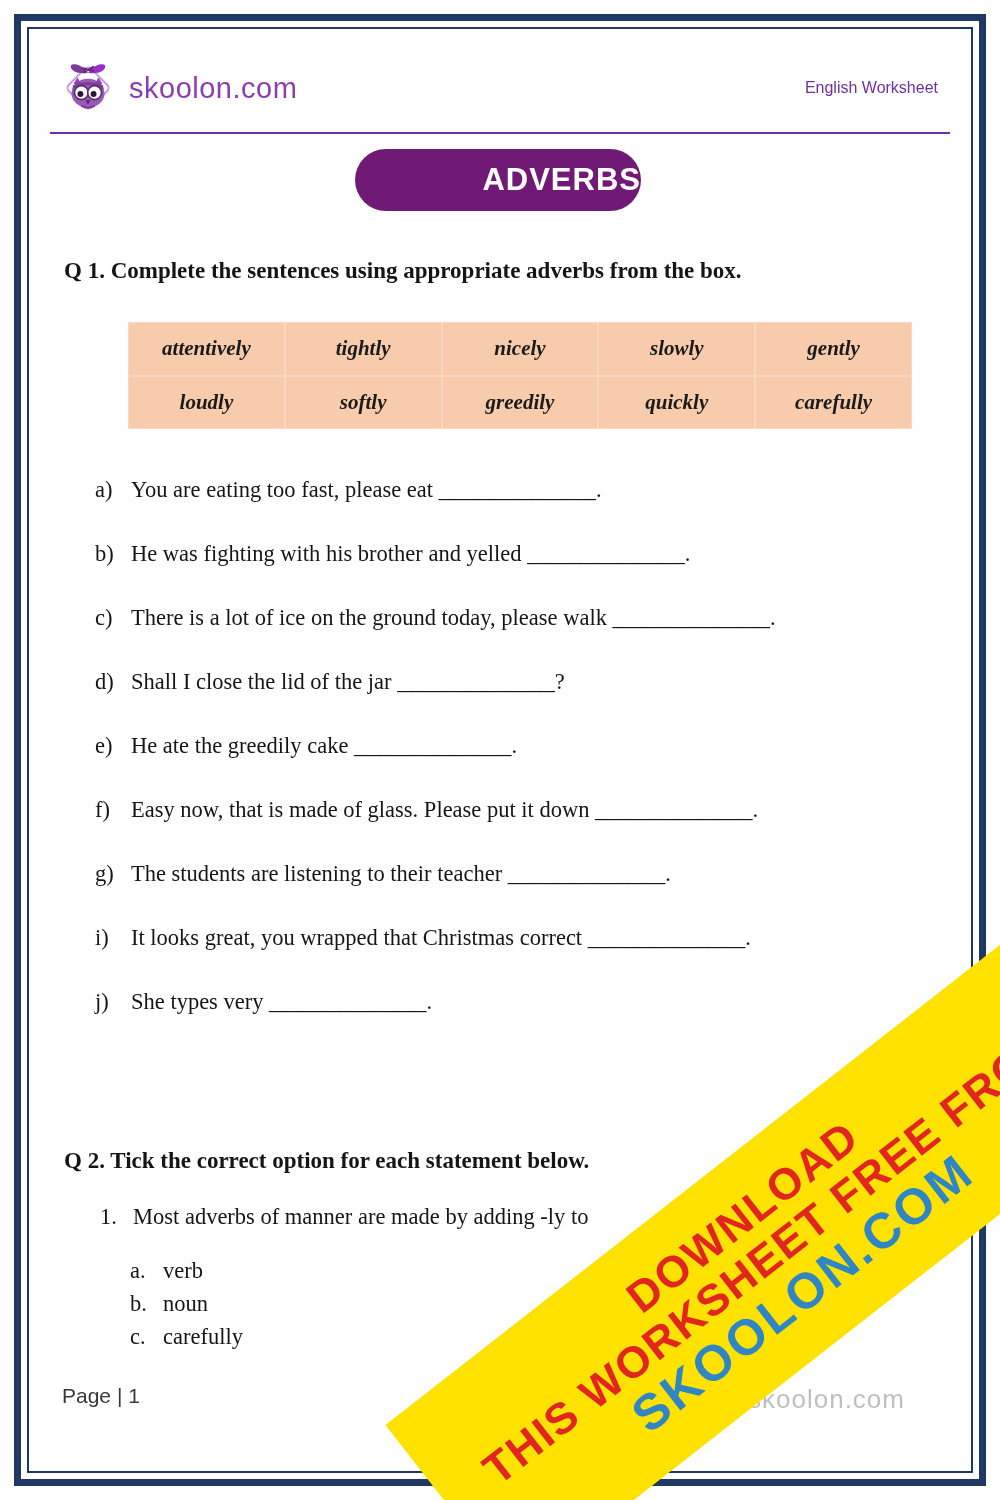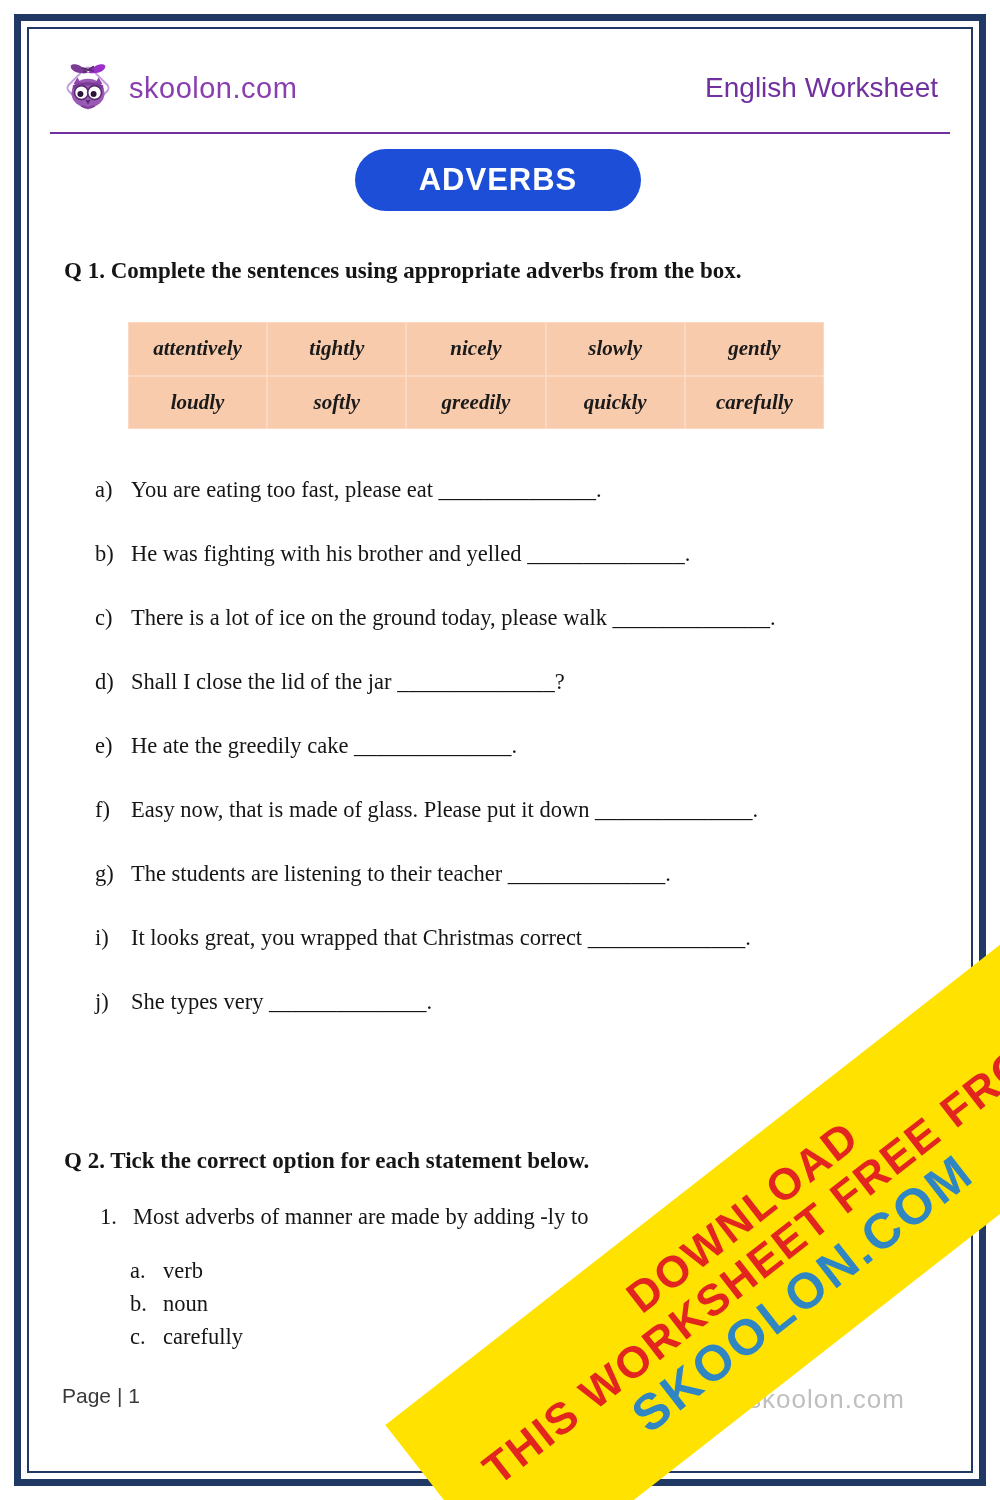--- a/index.html
+++ b/index.html
@@ -9,32 +9,32 @@
   }
   
   .border-outer{position:absolute;inset:14px;border:7px solid #1f3864;pointer-events:none;}
   .border-inner{position:absolute;inset:27px;border:2px solid #1f3864;pointer-events:none;}
 
   
   .header{position:absolute;left:55px;right:62px;top:52px;height:72px;
           display:flex;align-items:center;font-family:"Liberation Sans",sans-serif;}
   .logo-wrap{width:66px;height:66px;flex:0 0 auto;}
   .brand{font-size:29px;color:#8a3fb0;margin-left:8px;letter-spacing:.5px;}
-  .header-right{margin-left:auto;font-size:28px;color:#7030a0;}
+  .header-right{margin-left:auto;font-size:16px;color:#7030a0;}
   .header-rule{position:absolute;left:50px;right:50px;top:132px;height:2px;background:#7030a0;}
 
   
-  .pill{position:absolute;left:355px;top:149px;width:286px;height:62px;background:#1d4ed8;
-        border-radius:34px;display:flex;align-items:center;justify-content:center;}
+  .pill{position:absolute;left:355px;top:149px;width:286px;height:62px;background:#701a75;
+        border-radius:34px;display:flex;align-items:center;justify-content:flex-end;}
   .pill span{color:#ffffff;font-family:"Liberation Sans",sans-serif;font-weight:bold;
              font-size:31px;letter-spacing:1px;}
 
   
   .q1-heading{position:absolute;left:64px;top:258px;font-weight:bold;font-size:23px;}
-  .word-box{position:absolute;left:128px;top:322px;width:696px;height:107px;background:#f8cbad;
+  .word-box{position:absolute;left:128px;top:322px;width:784px;height:107px;background:#f8cbad;
             display:grid;grid-template-columns:repeat(5,1fr);grid-template-rows:1fr 1fr;}
   .word-cell{display:flex;align-items:center;justify-content:center;
              font-style:italic;font-weight:bold;font-size:21px;color:#1a1a1a;
              border:1px solid rgba(255,255,255,0.25);}
   .q1-list{position:absolute;left:95px;top:477px;}
   .q1-item{height:64px;font-size:22.5px;white-space:nowrap;}
   .q1-item .letter{display:inline-block;width:36px;}
 
   
   .q2-heading{position:absolute;left:64px;top:1148px;font-weight:bold;font-size:23px;}

